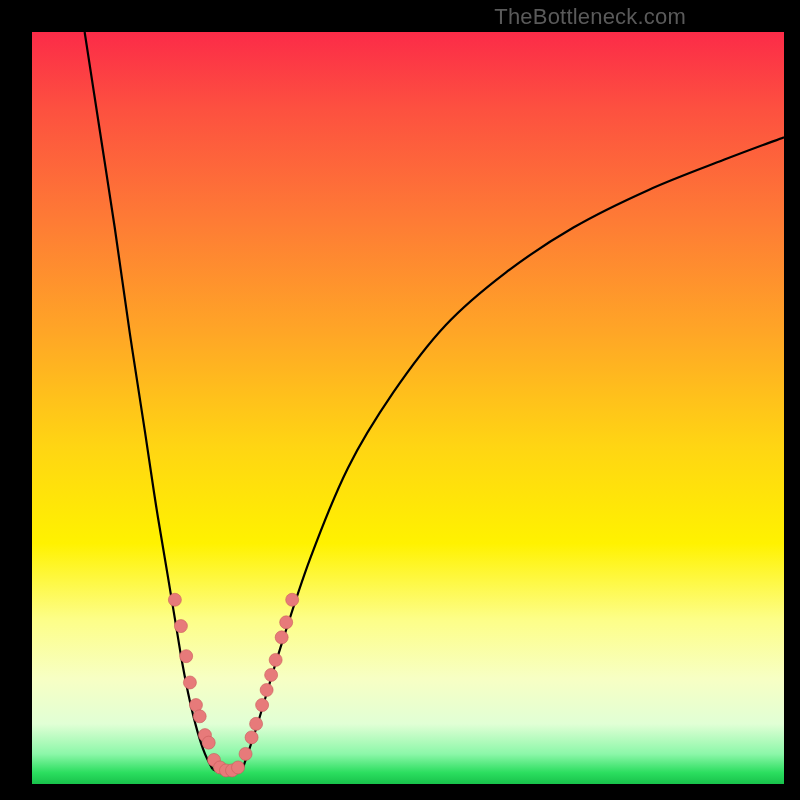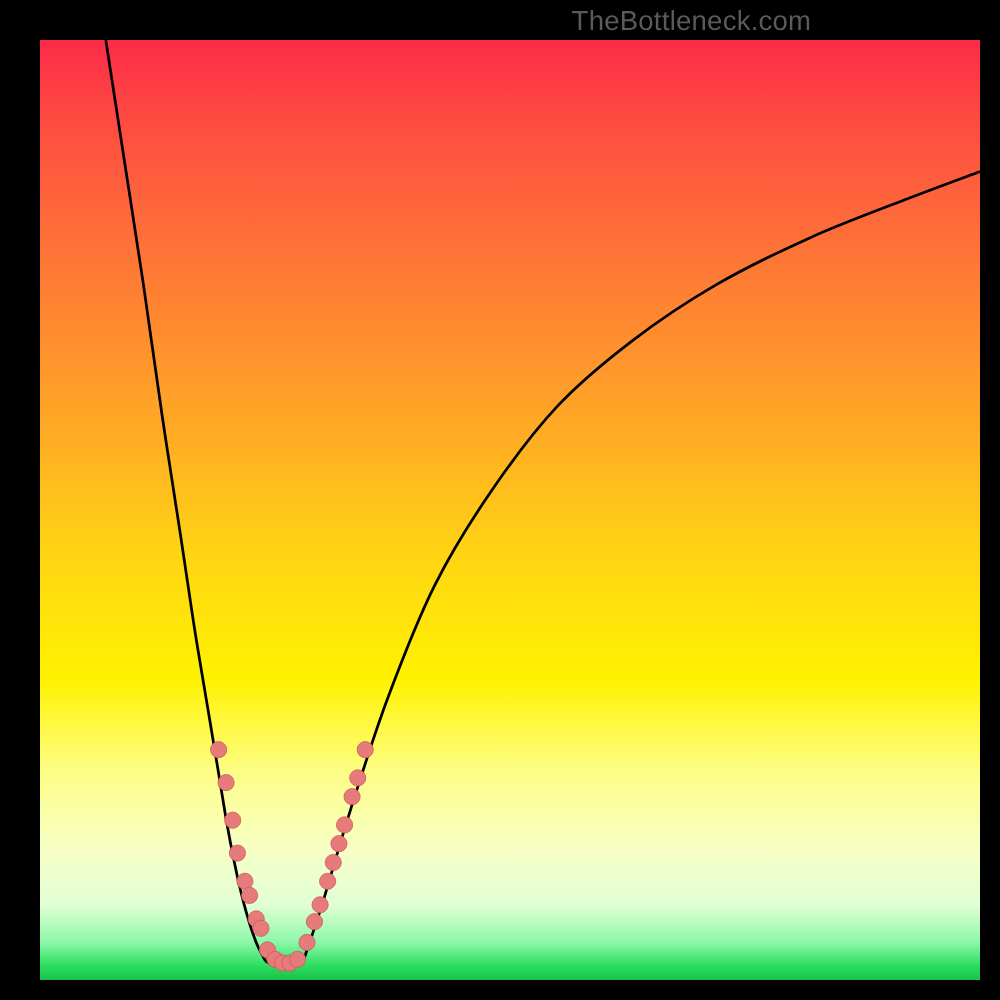--- a/index.html
+++ b/index.html
@@ -9,20 +9,21 @@
     height: 800px;
     overflow: hidden;
     background: #000;
     font-family: Arial, Helvetica, sans-serif;
   }
   .frame {
     position: relative;
     width: 657px;
     height: 800px;
     background: #000;
+    padding-left: 37px;
   }
   .plot {
     position: absolute;
     left: 32px;
     top: 32px;
     width: 752px;
     height: 752px;
     
     background: linear-gradient(
       to bottom,

